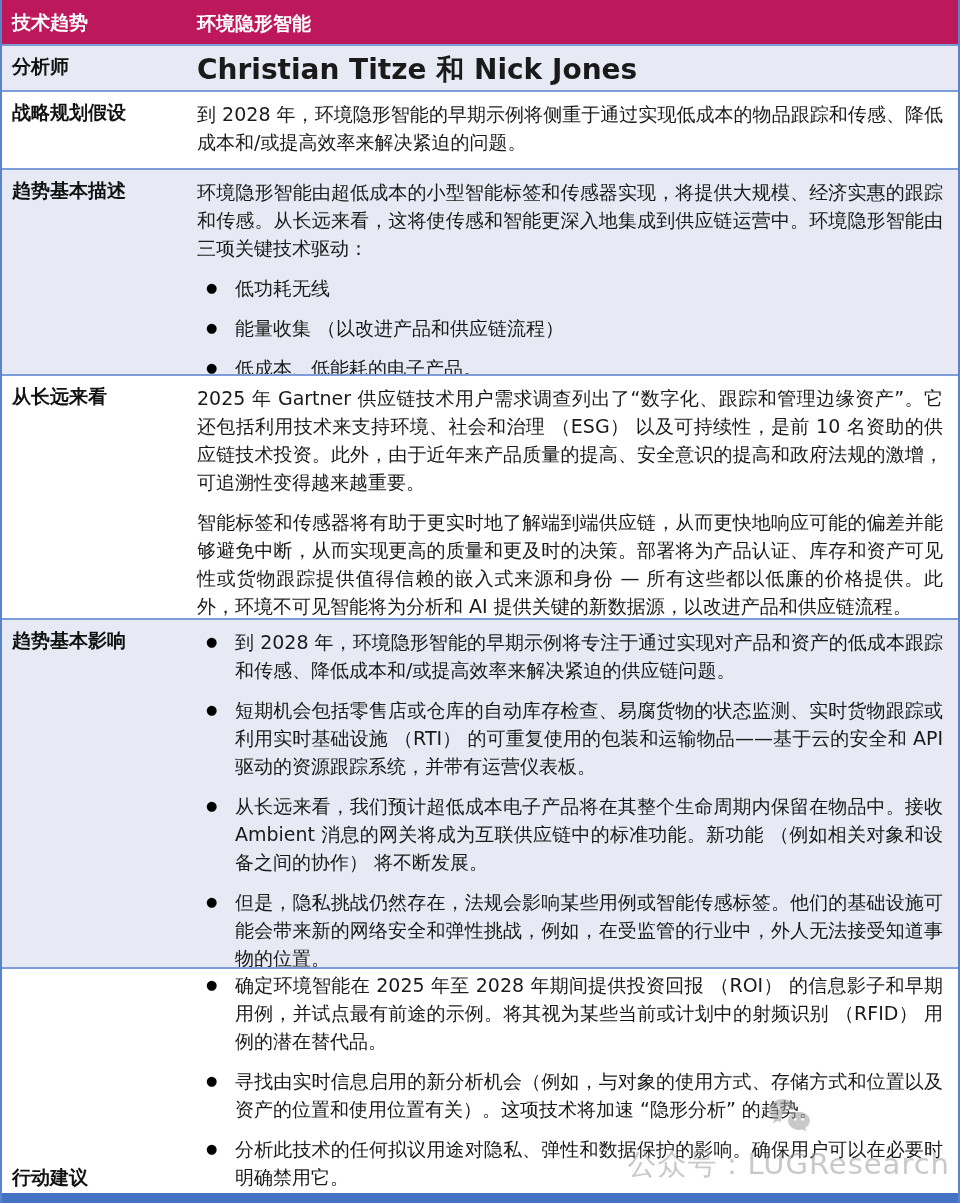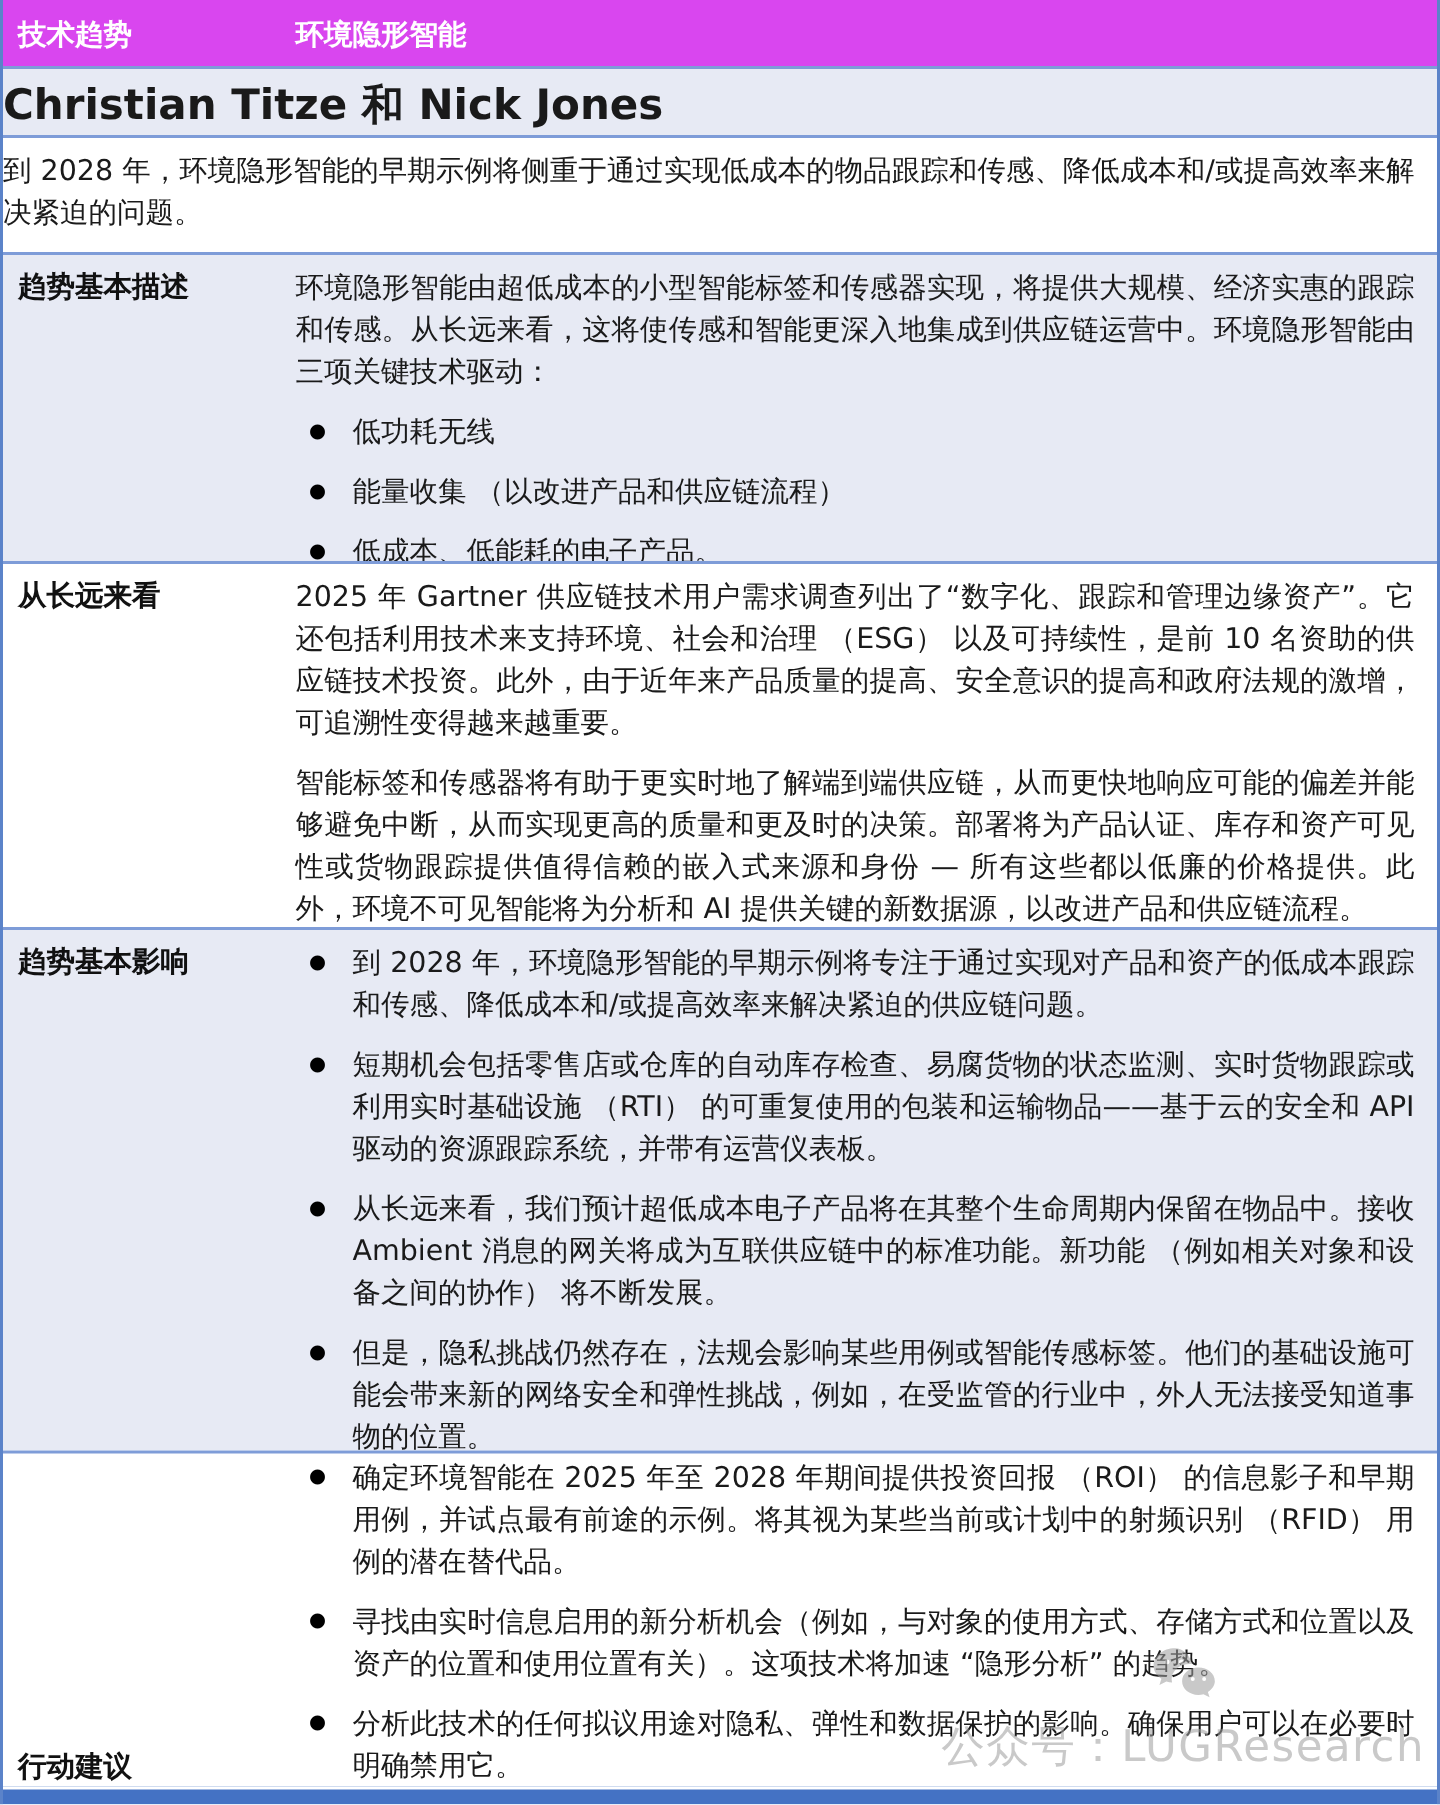--- a/index.html
+++ b/index.html
@@ -18,21 +18,21 @@
     background: #fff;
   }
   .row {
     display: flex;
     width: 100%;
     overflow: hidden;
     border-top: 2px solid #7E9CD8;
   }
   .row.header-row {
     border-top: none;
-    background: #d946ef;
+    background: #be185d;
     height: 44px;
     align-items: center;
   }
   .row.header-row .cell { color: #fff; font-weight: bold; font-size: 19px; padding-top: 2px; }
   .band { background: #E7EAF4; }
   .white { background: #FFFFFF; }
 
   .r-analyst  { height: 46px; }
   .r-assume   { height: 78px; }
   .r-desc     { height: 206px; }
@@ -100,26 +100,28 @@
 <body>
 
 <div class="doc">
 
   <div class="row header-row">
     <div class="cell label">技术趋势</div>
     <div class="cell content">环境隐形智能</div>
   </div>
 
   <div class="row band r-analyst">
+    <div class="cell label">分析师</div>
     <div class="cell content">
       <p class="analyst-name">Christian Titze 和 Nick Jones</p>
     </div>
   </div>
 
   <div class="row white r-assume">
+    <div class="cell label">战略规划假设</div>
     <div class="cell content">
       <p>到 2028 年，环境隐形智能的早期示例将侧重于通过实现低成本的物品跟踪和传感、降低成本和/或提高效率来解决紧迫的问题。</p>
     </div>
   </div>
 
   <div class="row band r-desc">
     <div class="cell label">趋势基本描述</div>
     <div class="cell content">
       <p>环境隐形智能由超低成本的小型智能标签和传感器实现，将提供大规模、经济实惠的跟踪和传感。从长远来看，这将使传感和智能更深入地集成到供应链运营中。环境隐形智能由三项关键技术驱动：</p>
       <ul class="bullets">

